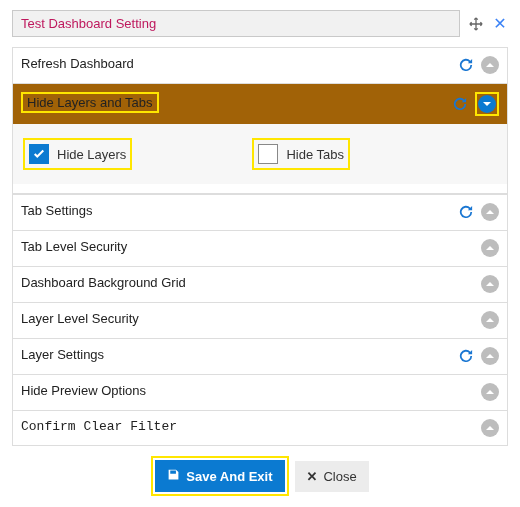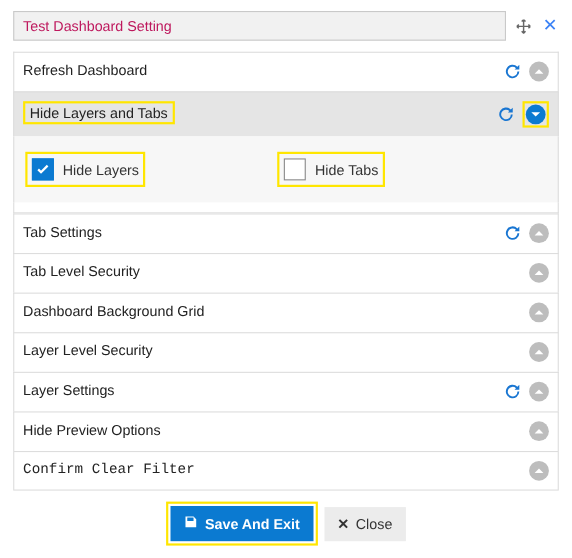--- a/index.html
+++ b/index.html
@@ -83,21 +83,21 @@
   .cb {
     width: 20px; height: 20px;
     border: 1px solid #888;
     display: inline-flex;
     align-items: center;
     justify-content: center;
     background: #fff;
   }
   .cb.checked { background: #0b7ad1; border-color:#0b7ad1; color:#fff; }
 
-  .section-expanded-header { background: #e5e5e5; }
+  .section-expanded-header { background: #a16207; }
 
   .spacer-below { height: 10px; border:1px solid #ddd; border-top:none; }
 
   .footer {
     display:flex;
     justify-content:center;
     align-items:center;
     gap: 6px;
     padding: 10px 0;
   }

